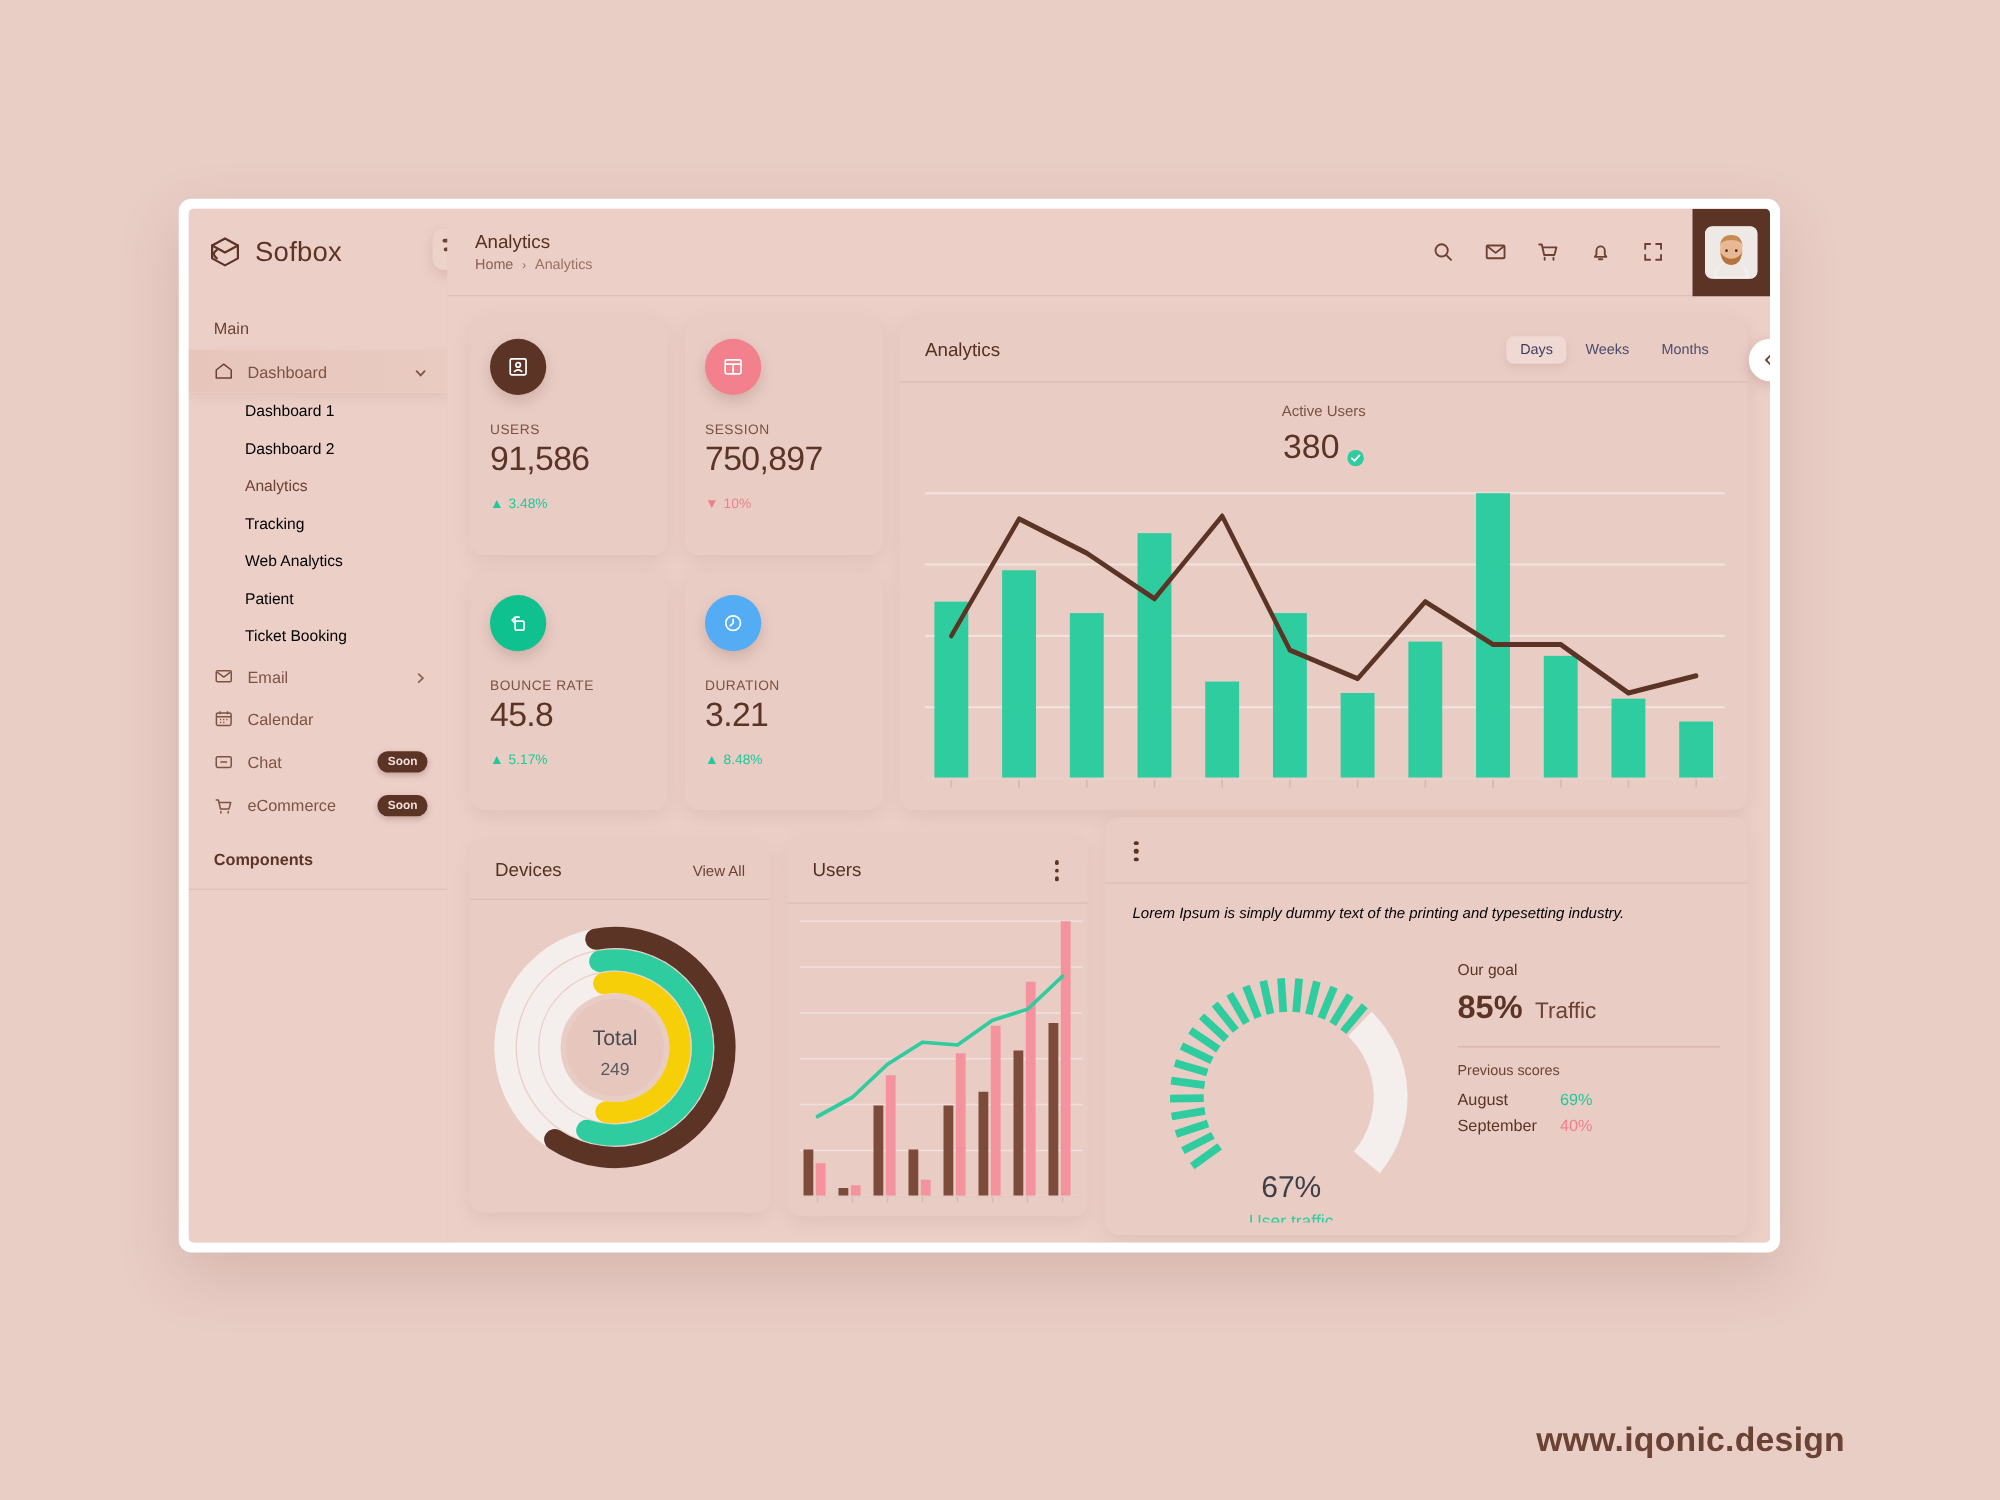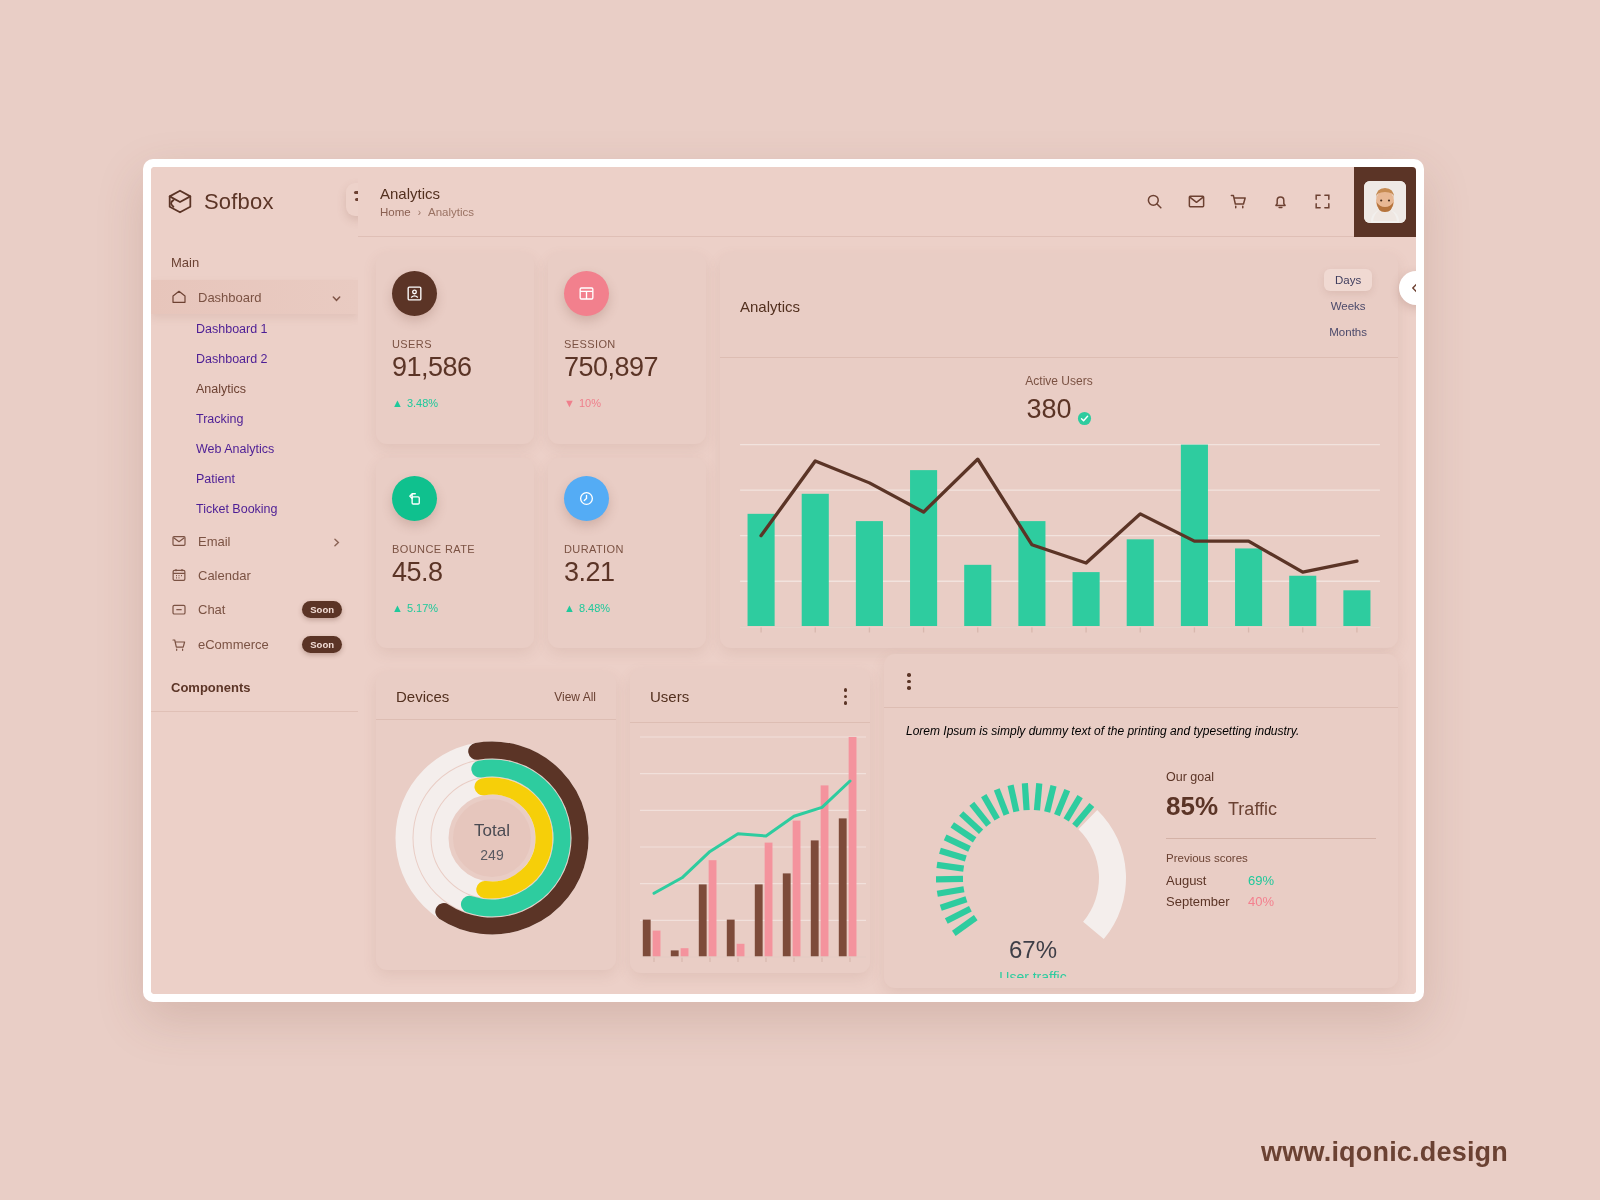--- a/index.html
+++ b/index.html
@@ -69,21 +69,21 @@
     cursor: pointer; position: relative;
   }
   .nav-item.active {
     background: linear-gradient(90deg,#e7c5bb,#e9cbc2);
     box-shadow: 0 4px 8px rgba(150,100,85,0.12);
   }
   .nav-item .ico { width: 16px; height: 16px; flex: 0 0 16px; display:block; }
   .nav-item .label { flex: 1; }
   .nav-item .chev { width: 11px; height: 11px; opacity: .85; }
   .sub-item {
-    padding: 8px 16px 8px 45px; font-size: 12.5px; color: #4c1d95;
+    padding: 8px 16px 8px 45px; font-size: 12.5px; color: #000000;
     cursor: pointer;
   }
   .sub-item.active-sub { color: #6d4132; }
   .badge-soon {
     background: #5b3426; color: #f3ded7; font-size: 9.5px;
     padding: 3px 8px; border-radius: 9px; font-weight: bold;
     box-shadow: 0 2px 5px rgba(90,50,35,0.3);
   }
   .sidebar-divider { height: 1px; background: rgba(160,110,95,0.16); margin: 6px 0 0 0; }
 
@@ -142,21 +142,21 @@
   .kpi-delta { font-size: 11px; display: flex; align-items: center; gap: 4px; }
   .kpi-delta.up { color: #1fc99b; }
   .kpi-delta.down { color: #ef7f8c; }
 
   .analytics-card { flex: 1; display: flex; flex-direction: column; min-width: 0; }
   .card-head {
     display: flex; align-items: center; padding: 16px 20px 14px 20px;
     border-bottom: 1px solid rgba(165,115,100,0.18);
   }
   .card-head h3 { font-size: 15px; color: #53301f; font-weight: normal; flex: 1; }
-  .tabs { display: flex; align-items: center; gap: 4px; flex-direction: column; }
+  .tabs { display: flex; align-items: center; gap: 4px; }
   .tab {
     font-size: 11.5px; color: #4c4a6b; padding: 5px 11px; border-radius: 6px;
     cursor: pointer;
   }
   .tab.on { background: #f0d9d2; box-shadow: 0 3px 7px rgba(150,100,85,0.15); color: #3f3d5e; }
   .dots { display: flex; flex-direction: column; gap: 3px; cursor: pointer; padding: 3px; }
   .dots i { width: 3.5px; height: 3.5px; border-radius: 50%; background: #5b3426; display:block; }
 
   .analytics-body { flex: 1; display: flex; flex-direction: column; padding: 10px 14px 6px 14px; min-height: 0; }
   .metric-row { display: flex; padding: 6px 0 12px 0; }
@@ -192,21 +192,21 @@
   .prev-row .pct.r { color: #f4808f; }
 
   .float-arrow {
     position: absolute; right: -17px; top: 104px;
     width: 34px; height: 34px; border-radius: 50%;
     background: #ffffff; display: flex; align-items: center; justify-content: center;
     box-shadow: 0 3px 10px rgba(130,85,70,0.25); cursor: pointer; z-index: 5;
   }
 
   .watermark {
-    position: absolute; right: 92px; bottom: 32px;
+    position: absolute; right: 124px; bottom: 32px;
     font-size: 27px; font-weight: bold; color: #6b4233; letter-spacing: .2px;
   }
 </style>
 </head>
 <body>
 
 <div class="page">
 
   <div class="window">
     <div class="window-inner">

